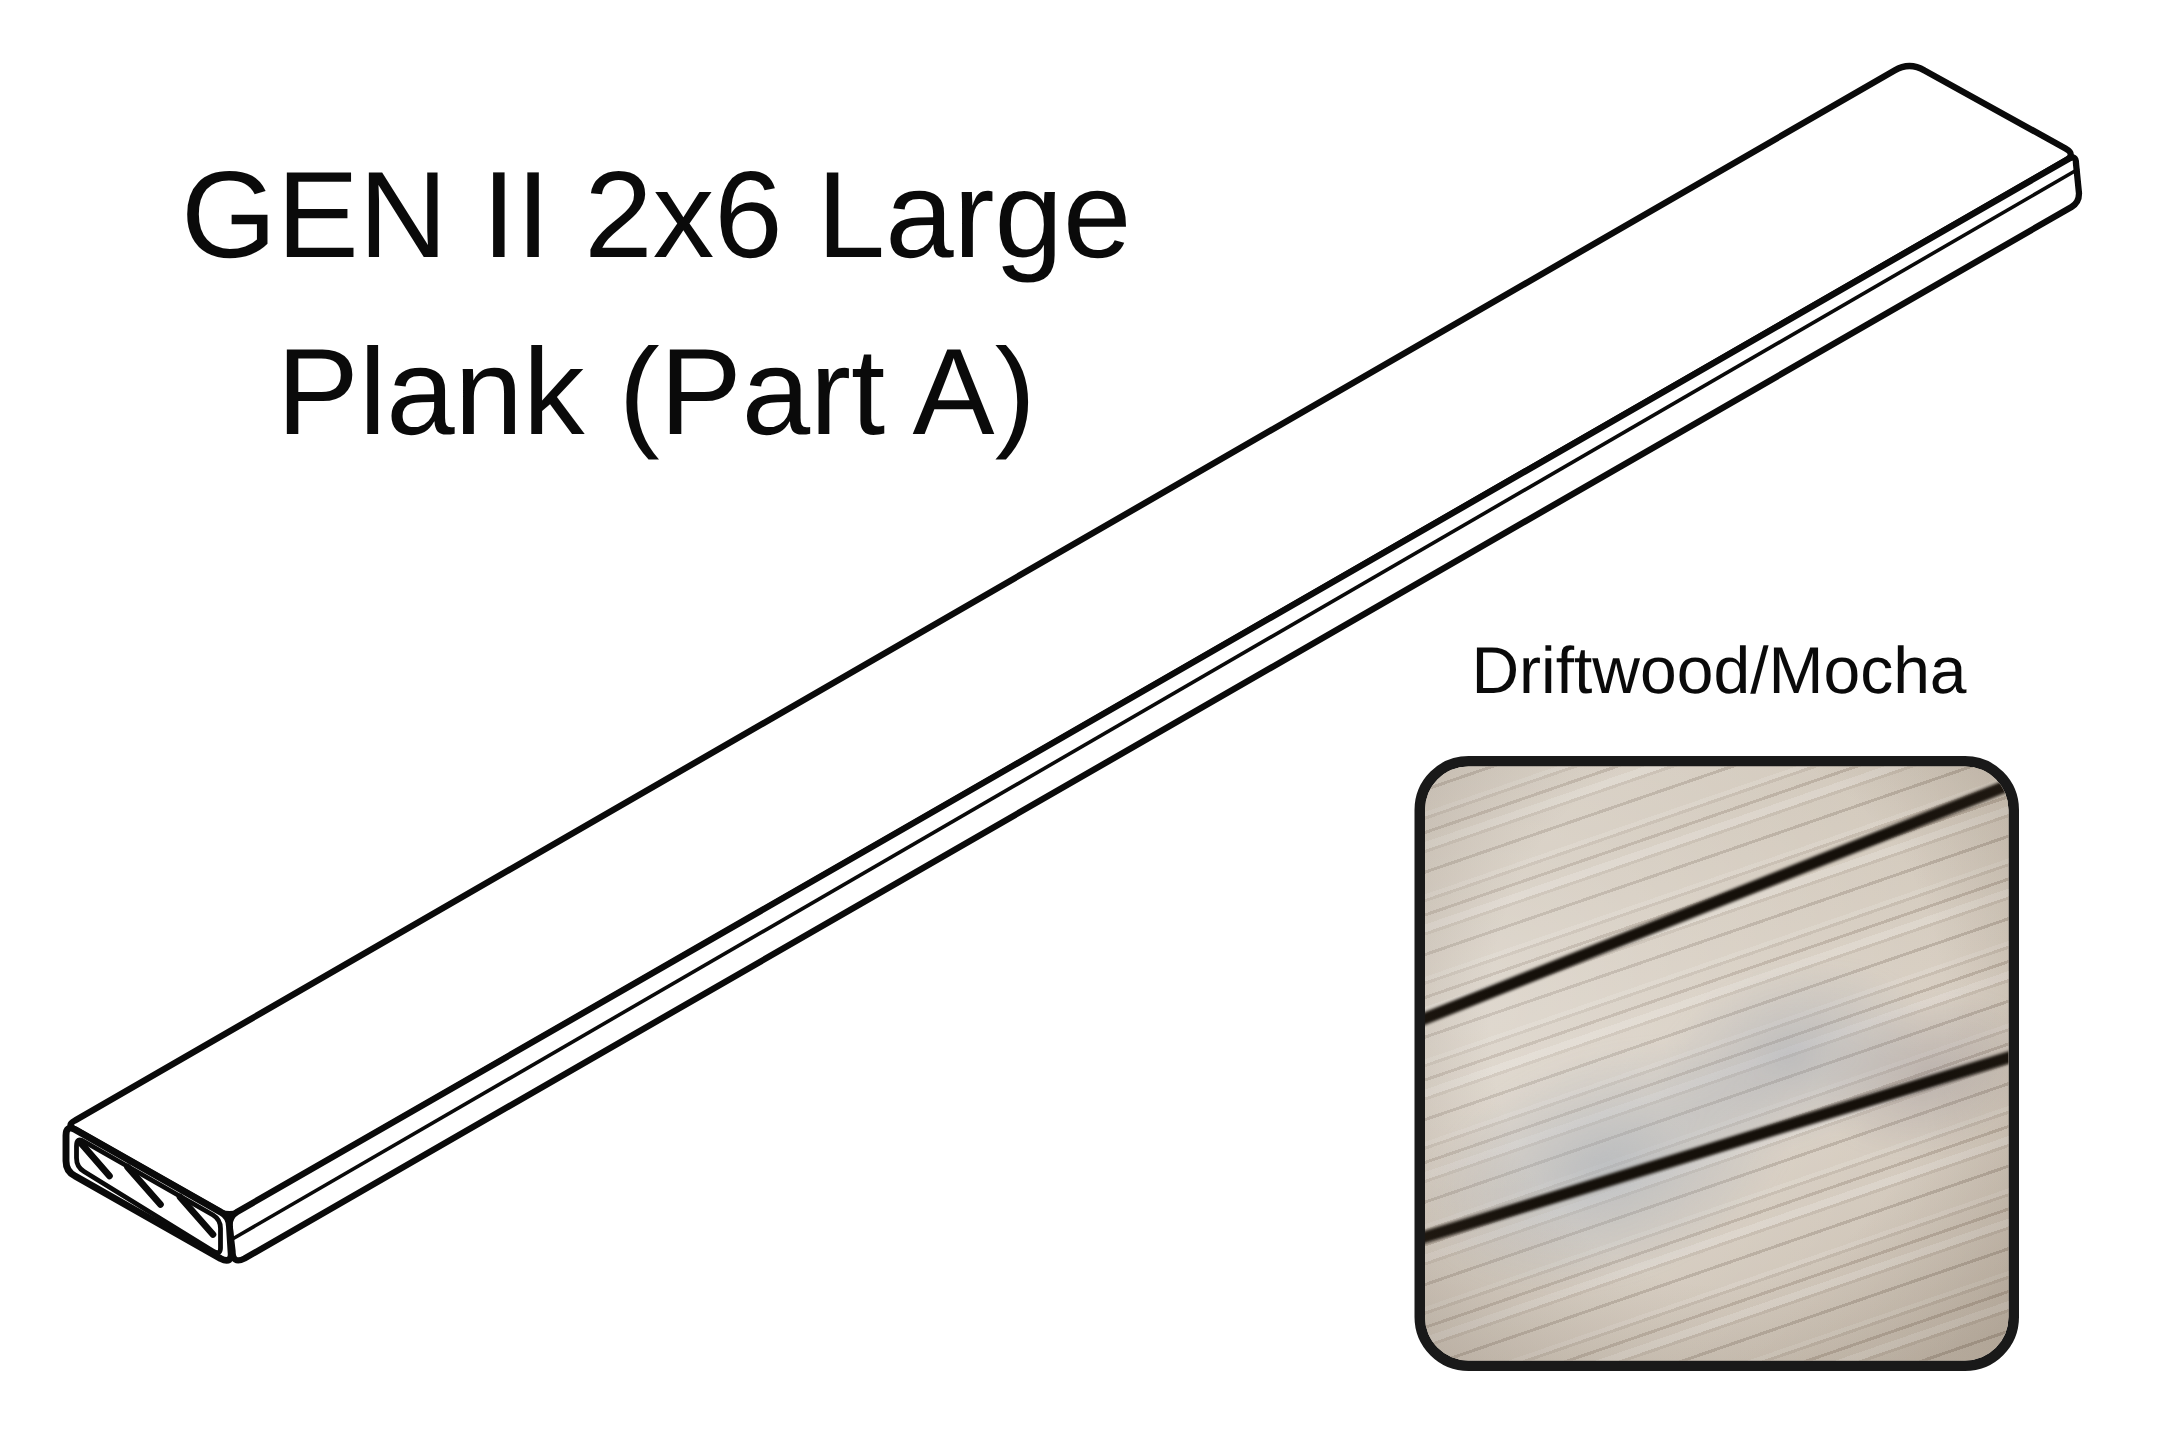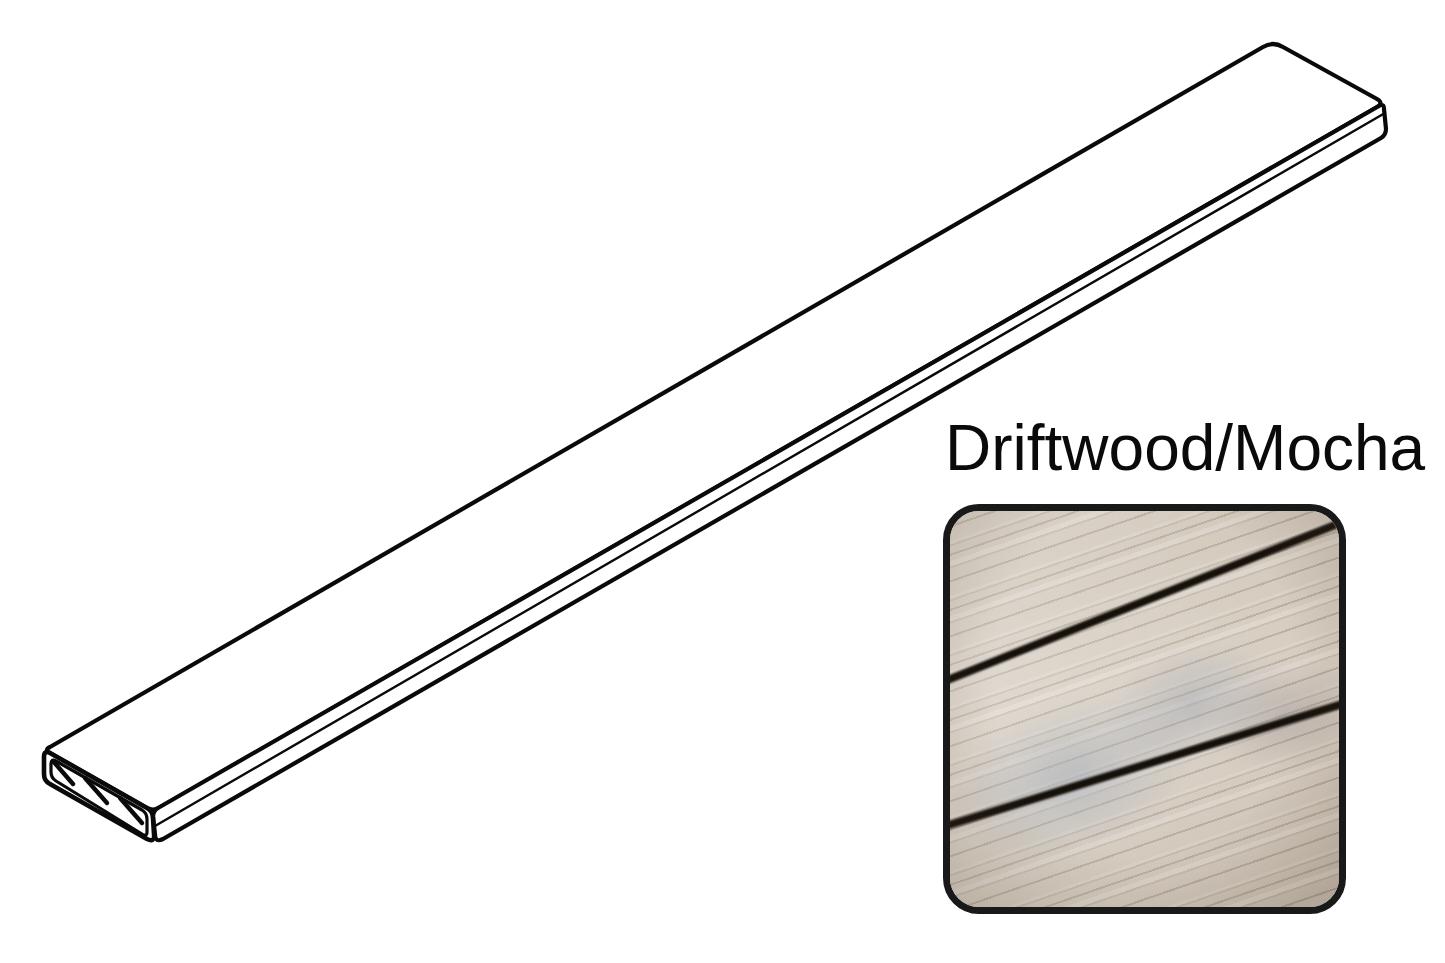--- a/index.html
+++ b/index.html
@@ -55,21 +55,21 @@
   .thin  { fill: none; stroke-width: 2.4; }
   .inner { fill: none; stroke-width: 3.2; }
   .rib   { fill: none; stroke-width: 4.4; }
 
   
   .swatch-label {
     position: absolute;
     left: 945px; top: 420px;
     width: 402px;
     text-align: center;
-    font-size: 64px;
+    font-size: 44px;
     line-height: 56px;
     font-weight: 400;
     color: var(--ink, #0a0a0a);
   }
 
   
   .swatch {
     position: absolute;
     left: 943px; top: 504px;
     width: 403px; height: 410px;
@@ -136,20 +136,24 @@
     position: absolute; inset: 0;
     background:
       radial-gradient(ellipse at 50% 42%, rgba(0,0,0,0) 55%, rgba(88,73,58,0.20) 96%);
   }
 </style>
 </head>
 <body>
 
 <div class="page">
 
+  <h1 class="product-title">
+    <span>GEN II 2x6 Large</span>
+    <span>Plank (Part A)</span>
+  </h1>
 
   <svg class="plank-svg" viewBox="0 0 1445 963" aria-hidden="true">
 
     <path class="face" d="M 147,808 L 50,753 Q 44,750 50,747
          L 1263,47 Q 1273,41 1283,47
          L 1377,99 Q 1384,103 1377,107
          L 159,808 Q 153,811 147,808 Z"></path>
 
     <path class="face" d="M 158,808 L 1379,106 Q 1384,103 1384,109
          L 1386,129 Q 1386,135 1381,138

